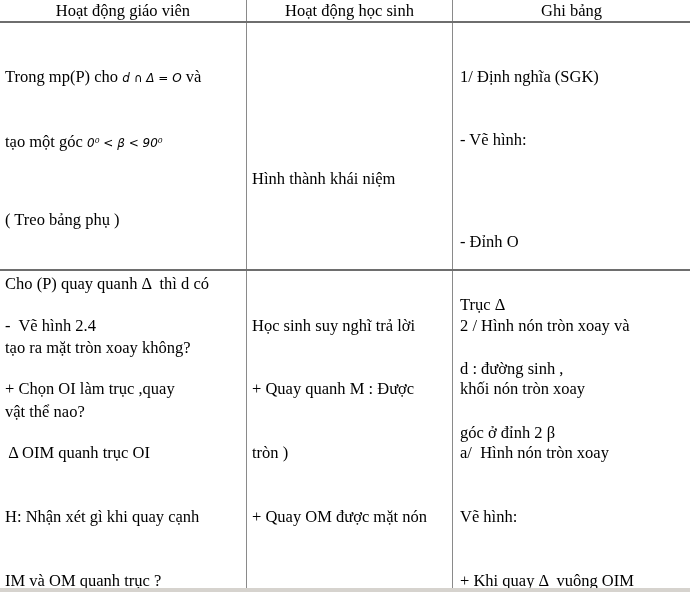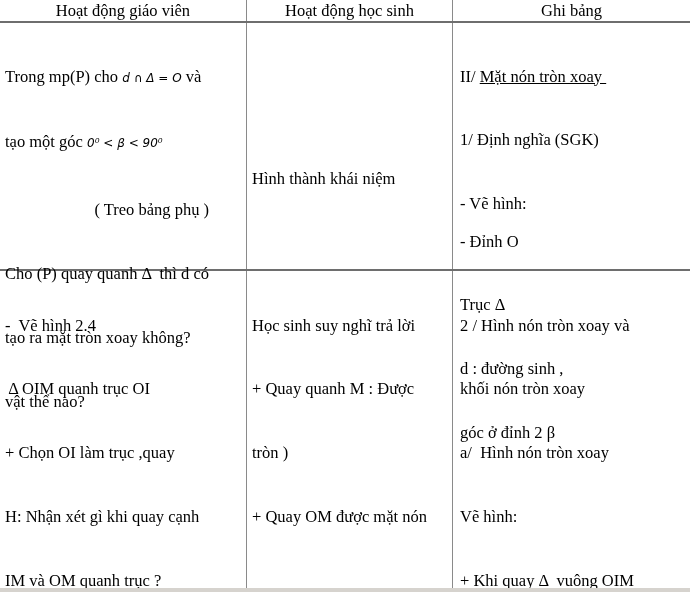--- a/index.html
+++ b/index.html
@@ -24,46 +24,45 @@
   <div class="hline" style="top:21px; height:2px;"></div>
   <div class="hline" style="top:269px; height:2px;"></div>
 
   <div class="hdr" style="left:247px; width:205px;">Hoạt động học sinh</div>
   <div class="hdr" style="left:0; width:246px;">Hoạt  động giáo viên</div>
   <div class="hdr" style="left:453px; width:237px;">Ghi bảng</div>
 
   <div class="cell" style="left:5px; top:23px;">
     <div><span>Trong mp(P) cho </span><span class="math">d ∩ Δ = O</span><span> và</span></div>
     <div><span>tạo một góc </span><span class="math">0⁰ &lt; β &lt; 90⁰</span></div>
-    <div style="margin-top:2px;text-align:right;">( Treo bảng phụ )</div>
+    <div style="margin-top:12px;">( Treo bảng phụ )</div>
     <div>Cho (P) quay quanh Δ  thì d có</div>
     <div>tạo ra mặt tròn xoay không?</div>
     <div>vật thể nao?</div>
   </div>
 
   <div class="cell" style="left:252px; top:125px;">
     <div>Hình thành khái niệm</div>
   </div>
 
   <div class="cell" style="left:460px; top:23px;">
-    <div><span>II/ </span><span class="u">Mặt nón tròn xoay </span></div>
     <div>1/ Định nghĩa (SGK)</div>
     <div>- Vẽ hình:</div>
   </div>
   <div class="cell" style="left:460px; top:188px;">
     <div>- Đỉnh O</div>
     <div>Trục Δ</div>
     <div>d : đường sinh ,</div>
     <div>góc ở đỉnh 2 β</div>
   </div>
 
   <div class="cell" style="left:5px; top:272px;">
     <div>-  Vẽ hình 2.4</div>
+    <div>+ Chọn OI làm trục ,quay</div>
     <div> Δ OIM quanh trục OI</div>
-    <div>+ Chọn OI làm trục ,quay</div>
     <div>H: Nhận xét gì khi quay cạnh</div>
     <div>IM và OM quanh trục ?</div>
     
     
     
     
     
     
     
     

